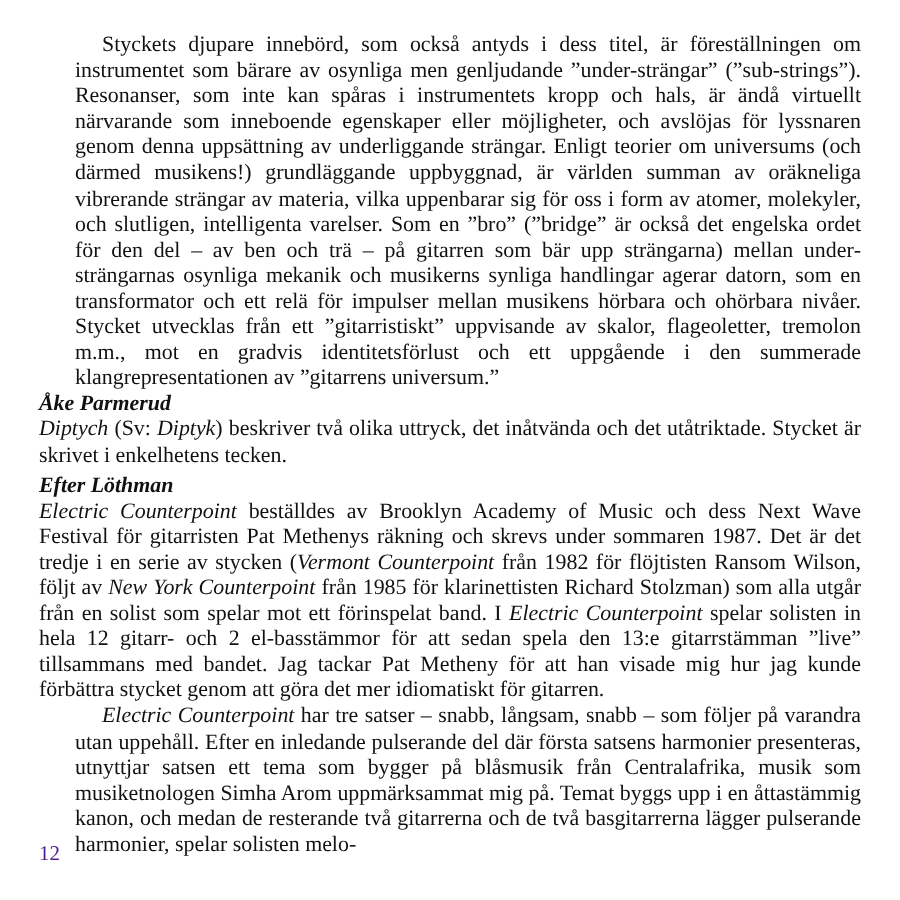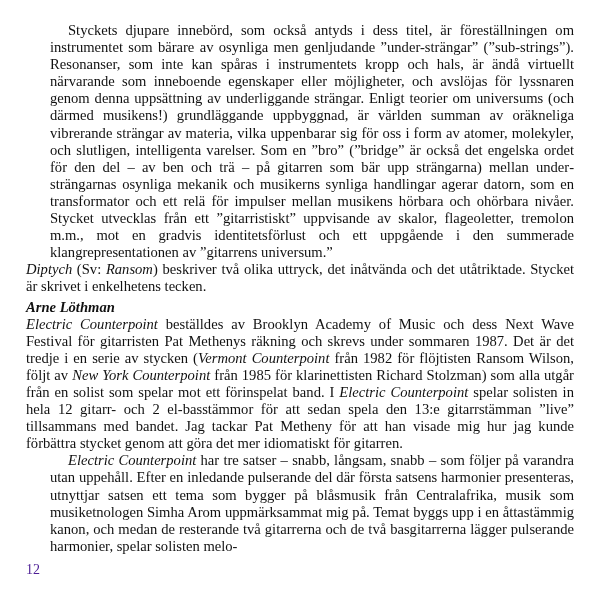--- a/index.html
+++ b/index.html
@@ -16,21 +16,22 @@
     .heading i { font-style: italic; }
     .gap-after-sig { margin-top: 3px; }
     .pnum { position: absolute; left: 26px; top: 562px; font-family: "Liberation Serif", serif; font-size: 14px; color: #4c1d95; }
     i { font-style: italic; }
   </style>
 </head>
 <body>
 
 <div class="page">
   <p class="indent">Styckets djupare innebörd, som också antyds i dess titel, är föreställningen om instrumentet som bärare av osynliga men genljudande ”under-strängar” (”sub-strings”). Resonanser, som inte kan spåras i instrumentets kropp och hals, är ändå virtuellt närvarande som inneboende egenskaper eller möjligheter, och avslöjas för lyssnaren genom denna uppsättning av underliggande strängar. Enligt teorier om universums (och därmed musikens!) grundläggande uppbyggnad, är världen summan av oräkneliga vibrerande strängar av materia, vilka uppenbarar sig för oss i form av atomer, molekyler, och slutligen, intelligenta varelser. Som en ”bro” (”bridge” är också det engel­ska ordet för den del – av ben och trä – på gitarren som bär upp strängarna) mellan under­strängarnas osynliga mekanik och musikerns synliga handlingar agerar datorn, som en transfor­mator och ett relä för impulser mellan musikens hörbara och ohörbara nivåer. Stycket utvecklas från ett ”gitarristiskt” uppvisande av skalor, flageoletter, tremolon m.m., mot en gradvis iden­titetsförlust och ett uppgående i den summerade klangrepresentationen av ”gitarrens universum.”</p>
+  <p class="sig">Åke Parmerud</p>
 
-  <p><i>Diptych</i><span> (Sv: </span><i>Ransom</i><span>) beskriver två olika uttryck, det inåtvända och det utåtriktade. Stycket är skrivet i enkelhetens tecken.</span></p>
-  <p class="sig gap-after-sig">Arne Löthman</p>
+  <p><i>Diptych</i><span> (Sv: </span><i>Diptyk</i><span>) beskriver två olika uttryck, det inåtvända och det utåtriktade. Stycket är skrivet i enkelhetens tecken.</span></p>
+  <p class="sig gap-after-sig">Efter Löthman</p>
 
   <p><i>Electric Counterpoint</i><span> beställdes av Brooklyn Academy of Music och dess Next Wave Festival för gitarristen Pat Methenys räkning och skrevs under sommaren 1987. Det är det tredje i en serie av stycken (</span><i>Vermont Counterpoint</i><span> från 1982 för flöjtisten Ransom Wilson, följt av </span><i>New York Counterpoint</i><span> från 1985 för klarinettisten Richard Stolzman) som alla utgår från en solist som spelar mot ett förinspelat band. I </span><i>Electric Counterpoint</i><span> spelar solisten in hela 12 gitarr- och 2 el-basstämmor för att sedan spela den 13:e gitarrstämman ”live” tillsammans med bandet. Jag tackar Pat Metheny för att han visade mig hur jag kunde förbättra stycket genom att göra det mer idiomatiskt för gitarren.</span></p>
   <p class="indent"><i>Electric Counterpoint</i><span> har tre satser – snabb, långsam, snabb – som följer på varandra utan uppehåll. Efter en inledande pulserande del där första satsens harmonier presenteras, utnyttjar satsen ett tema som bygger på blåsmusik från Centralafrika, musik som musiketnologen Simha Arom uppmärksammat mig på. Temat byggs upp i en åttastämmig kanon, och medan de reste­rande två gitarrerna och de två basgitarrerna lägger pulserande harmonier, spelar solisten melo-</span></p>
 </div>
 
 <div class="pnum">12</div>
 
 </body></html>

